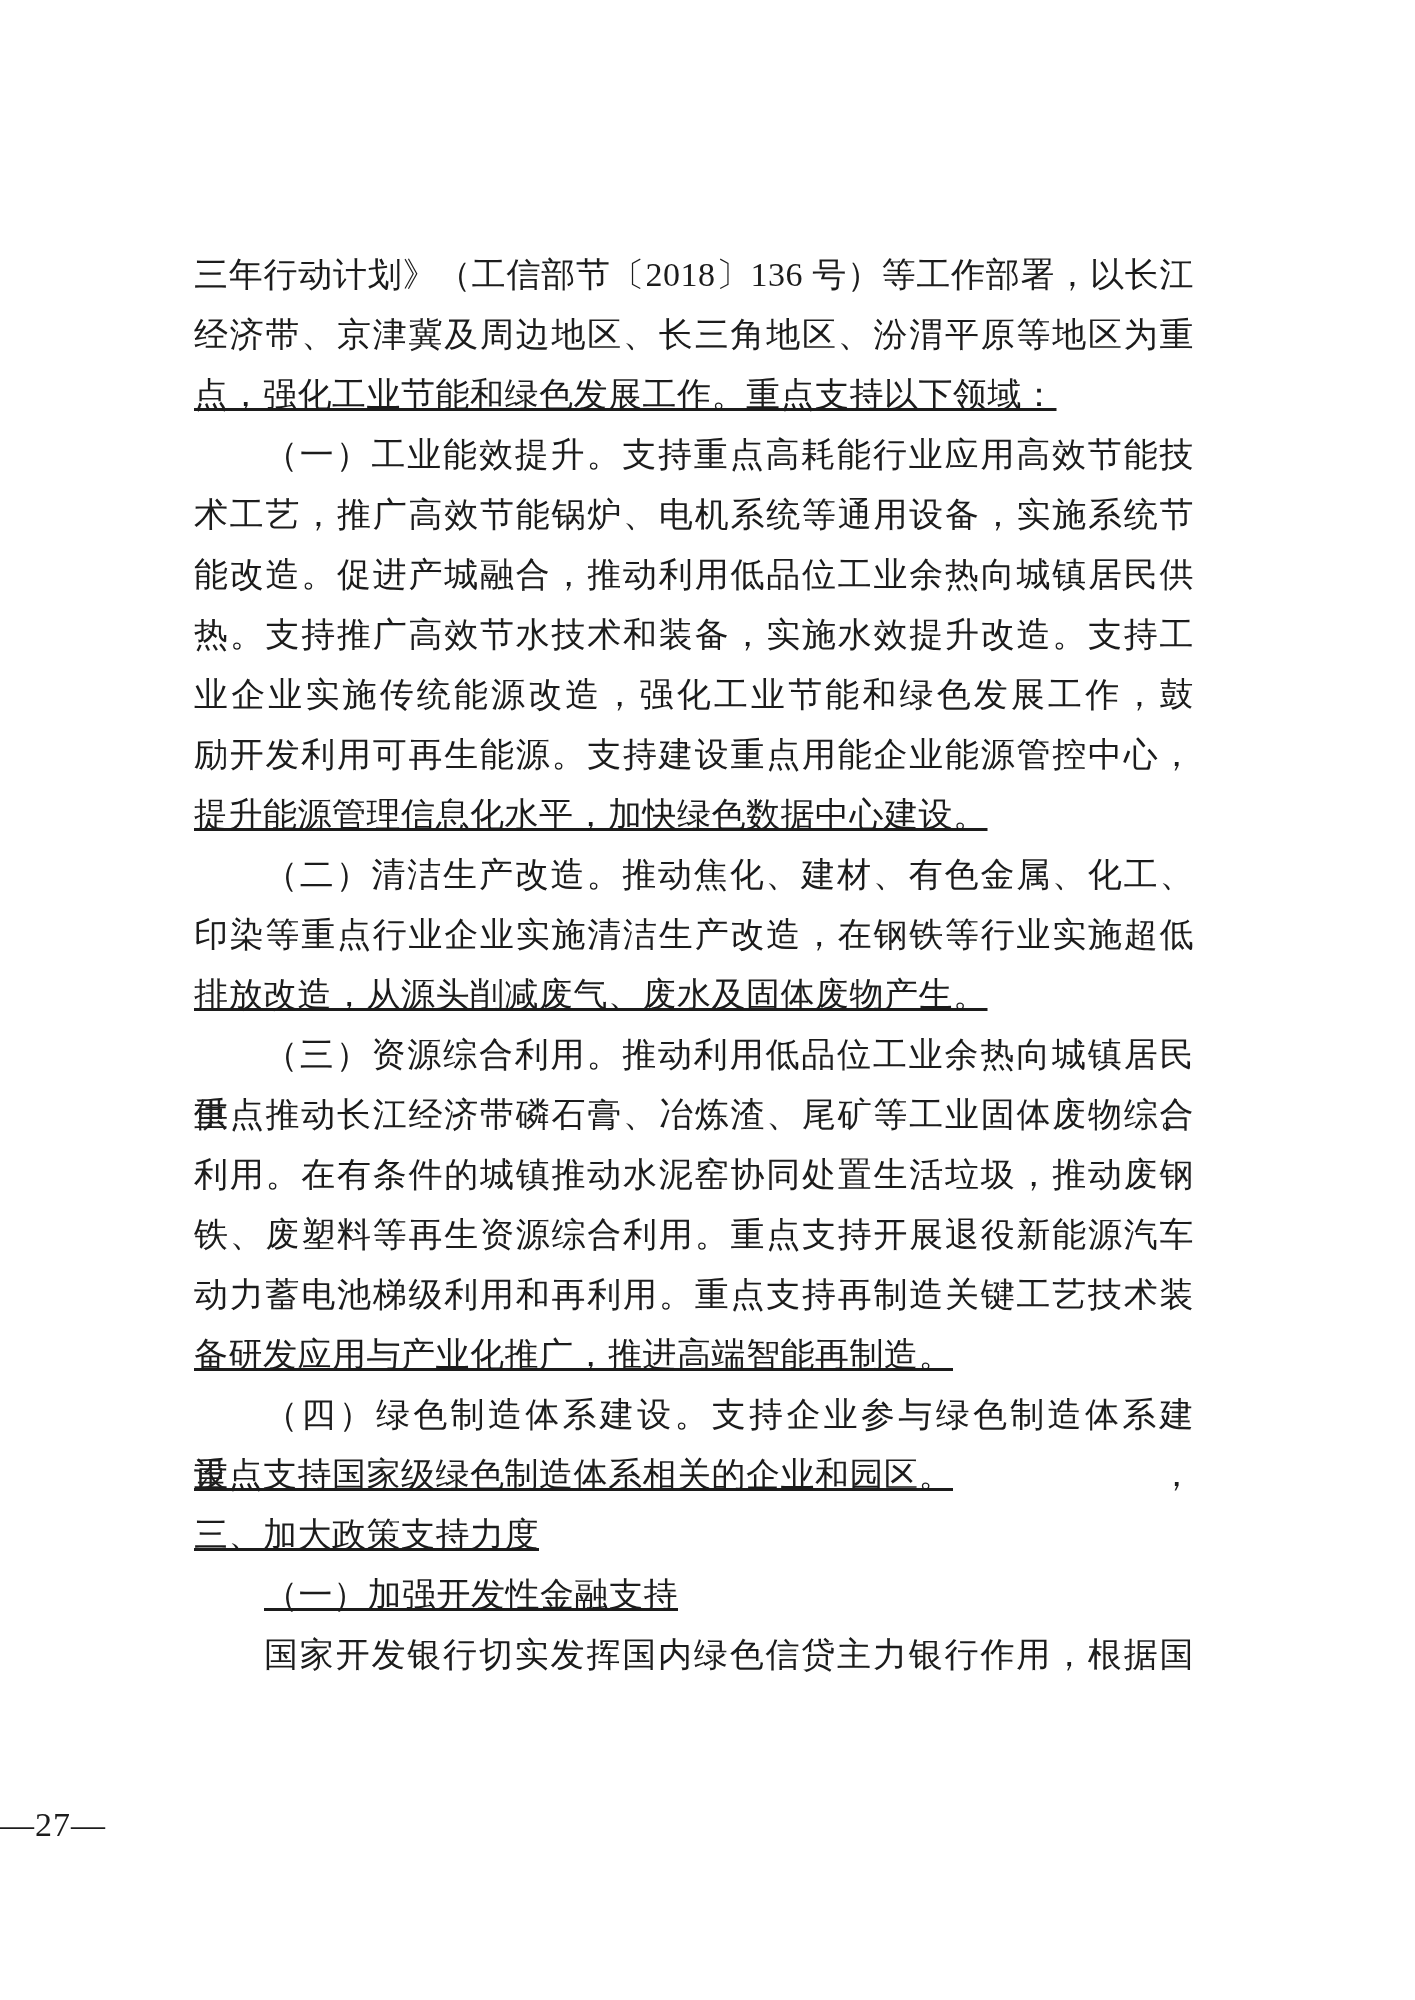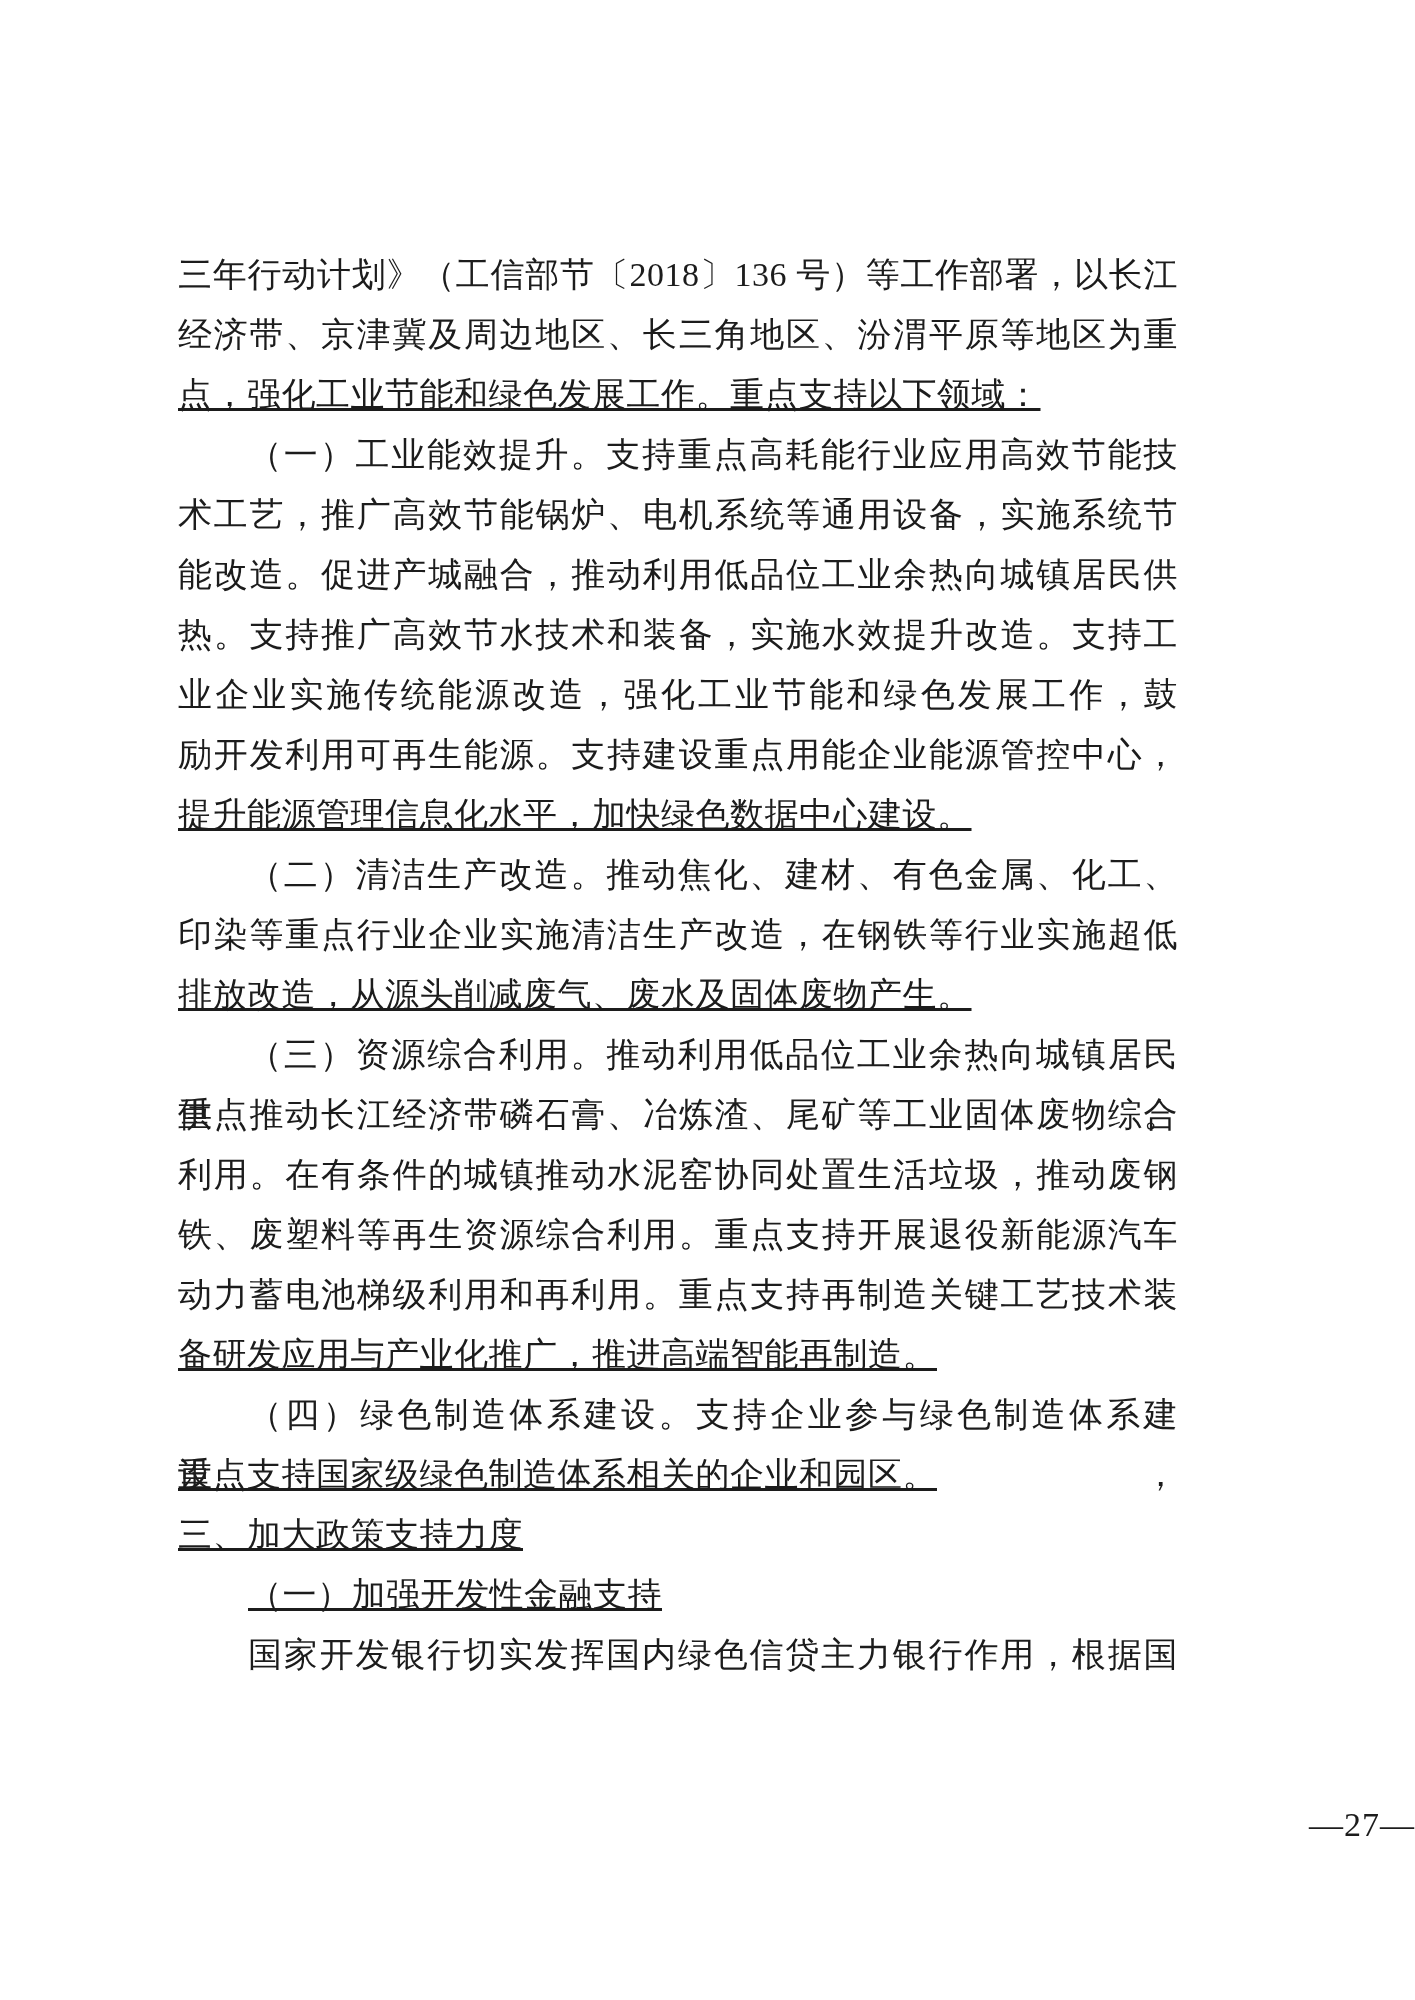--- a/index.html
+++ b/index.html
@@ -11,21 +11,21 @@
     position: relative;
     width: 1415px;
     height: 2000px;
     background: #ffffff;
     font-family: "Liberation Serif", "DejaVu Serif", serif;
     color: #1c1c1c;
     overflow: hidden;
   }
   .body-text {
     position: absolute;
-    left: 178px;
+    left: 194px;
     top: 245px;
     width: 1000px;
     font-size: 34px;
     line-height: 60px;
   }
   .line {
     height: 60px;
     text-align: justify;
     text-justify: inter-character;
     text-align-last: justify;
@@ -37,21 +37,21 @@
     text-decoration: underline;
   }
   .line.indent {
     text-indent: 70px;
   }
   .page-number {
     position: absolute;
     top: 1806px;
     left: 0;
     width: 100%;
-    text-align: right;
+    text-align: left;
     font-size: 34px;
     letter-spacing: 1px;
     color: #1c1c1c;
   }
 </style>
 </head>
 <body>
 
 <div class="page">
   <div class="body-text">

